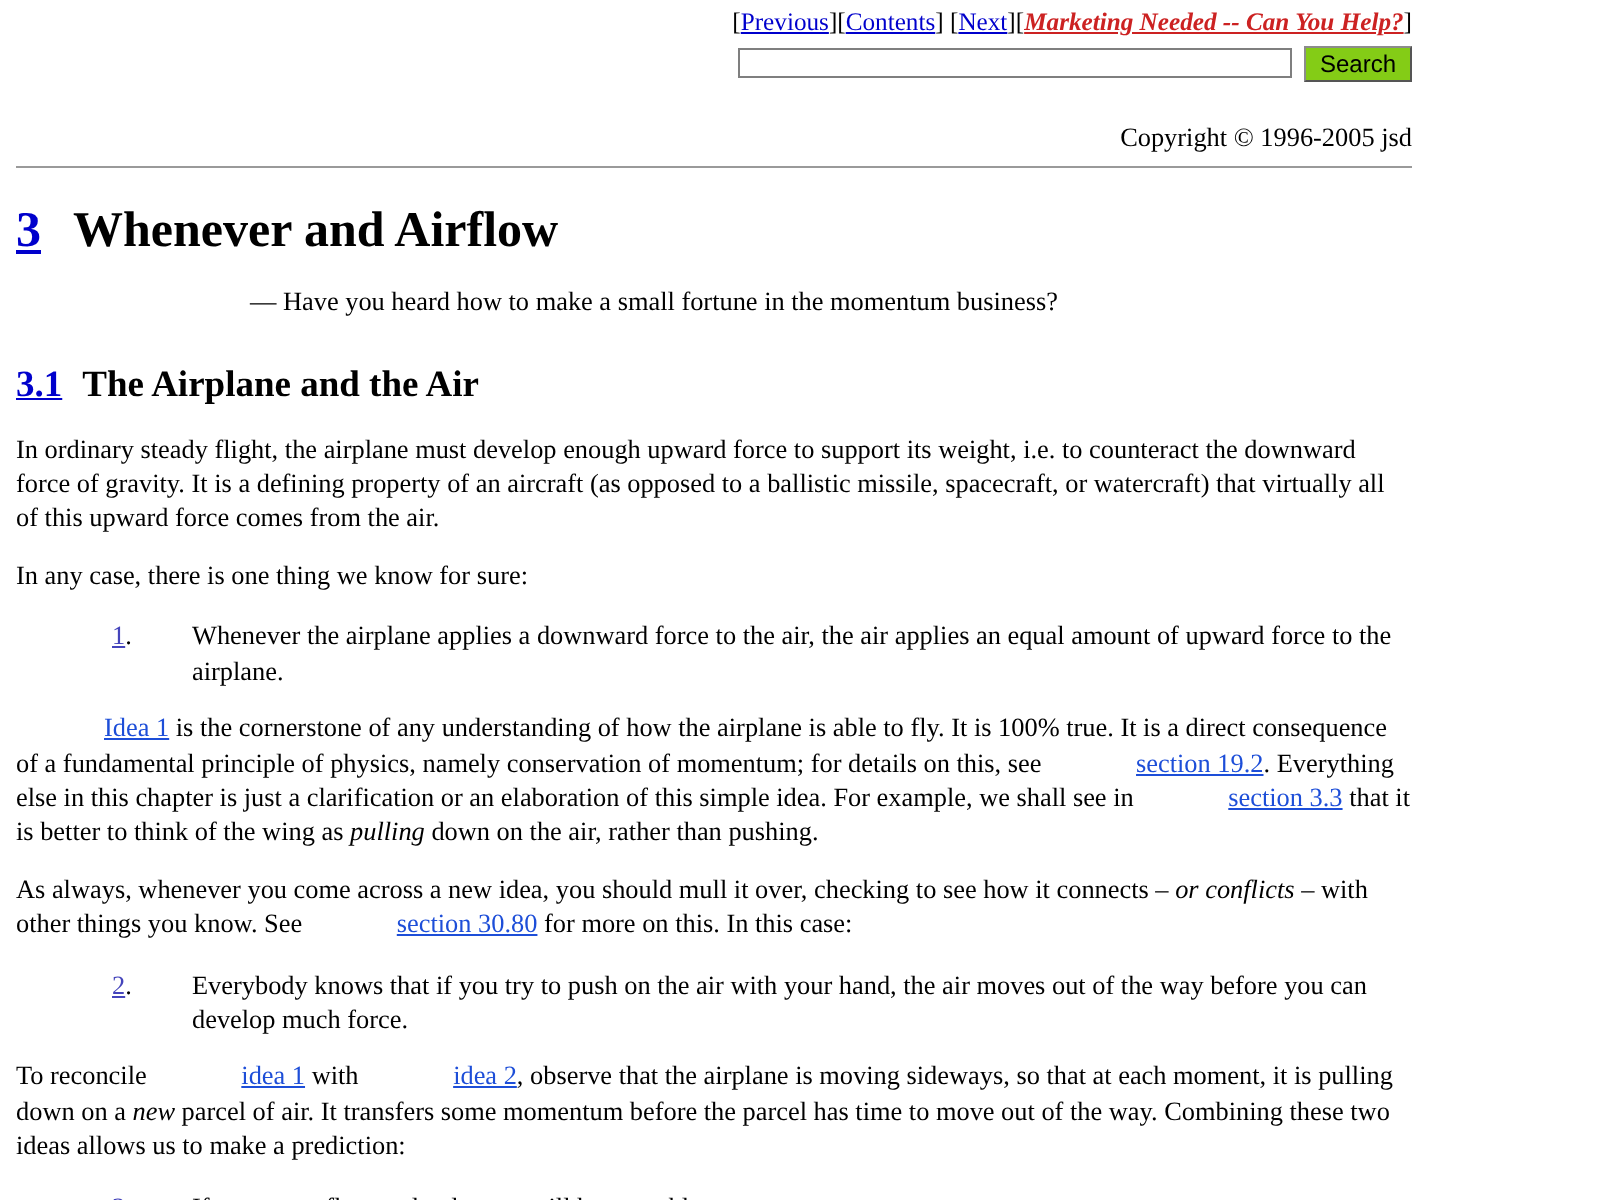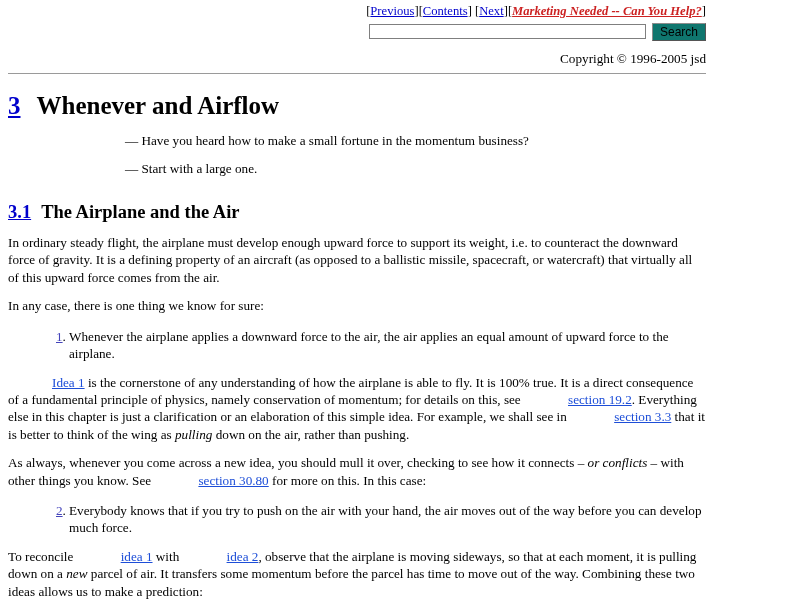--- a/index.html
+++ b/index.html
@@ -55,32 +55,32 @@
     padding: 0 2px;
     box-sizing: border-box;
   }
   .search-button {
     font-family: "Liberation Sans", sans-serif;
     font-size: 12px;
     height: 18px;
     padding: 0 7px;
     margin-left: 3px;
     vertical-align: middle;
-    background: #0f766e;
+    background: #84cc16;
     border: 1px solid #8c8c8c;
     border-right-color: #555;
     border-bottom-color: #555;
     color: #000;
     cursor: pointer;
     box-sizing: border-box;
   }
   .copyright {
     text-align: right;
     font-size: 13.2px;
-    margin-top: 9px;
+    margin-top: 19px;
   }
   hr.rule {
     border: 0;
     border-top: 1px solid #9a9a9a;
     margin: 6px 0 0 0;
     height: 0;
   }
 
   
   h1.chapter {
@@ -131,21 +131,21 @@
     left: 48px;
     top: 0;
     width: 22px;
   }
   .idea .marker a {
     color: #4444bb;
     text-decoration: underline;
   }
   .idea .itext {
     display: block;
-    margin-left: 13px;
+    margin-left: 40px;
   }
 </style>
 </head>
 <body>
 
 <div class="page">
 
   <div class="navbar">
     <span>[</span><a href="#" class="navlink">Previous</a><span>]</span><span>[</span><a href="#" class="navlink">Contents</a><span>]</span>
     <span>[</span><a href="#" class="navlink">Next</a><span>]</span><span>[</span><a href="#" class="marketing">Marketing Needed -- Can You Help?</a><span>]</span>
@@ -156,21 +156,20 @@
     <button class="search-button">Search</button>
   </div>
 
   <div class="copyright">Copyright © 1996-2005 jsd</div>
 
   <hr class="rule">
 
   <h1 class="chapter"><a href="#" class="secnum num">3</a><span>Whenever and Airflow</span></h1>
 
   <p class="epigraph">— Have you heard how to make a small fortune in the momentum business?</p>
-  <p class="epigraph">— Start with a large one.</p>
 
   <h2 class="section"><a href="#" class="secnum num">3.1</a><span>The Airplane and the Air</span></h2>
 
   <p class="body">In ordinary steady flight, the airplane must develop enough upward force to support its weight, i.e. to counteract the downward force of gravity. It is a defining property of an aircraft (as opposed to a ballistic missile, spacecraft, or watercraft) that virtually all of this upward force comes from the air.</p>
 
   <p class="body">In any case, there is one thing we know for sure:</p>
 
   <div class="idea">
     <span class="marker"><a href="#">1</a><span>.</span></span>
     <span class="itext">Whenever the airplane applies a downward force to the air, the air applies an equal amount of upward force to the airplane.</span>

